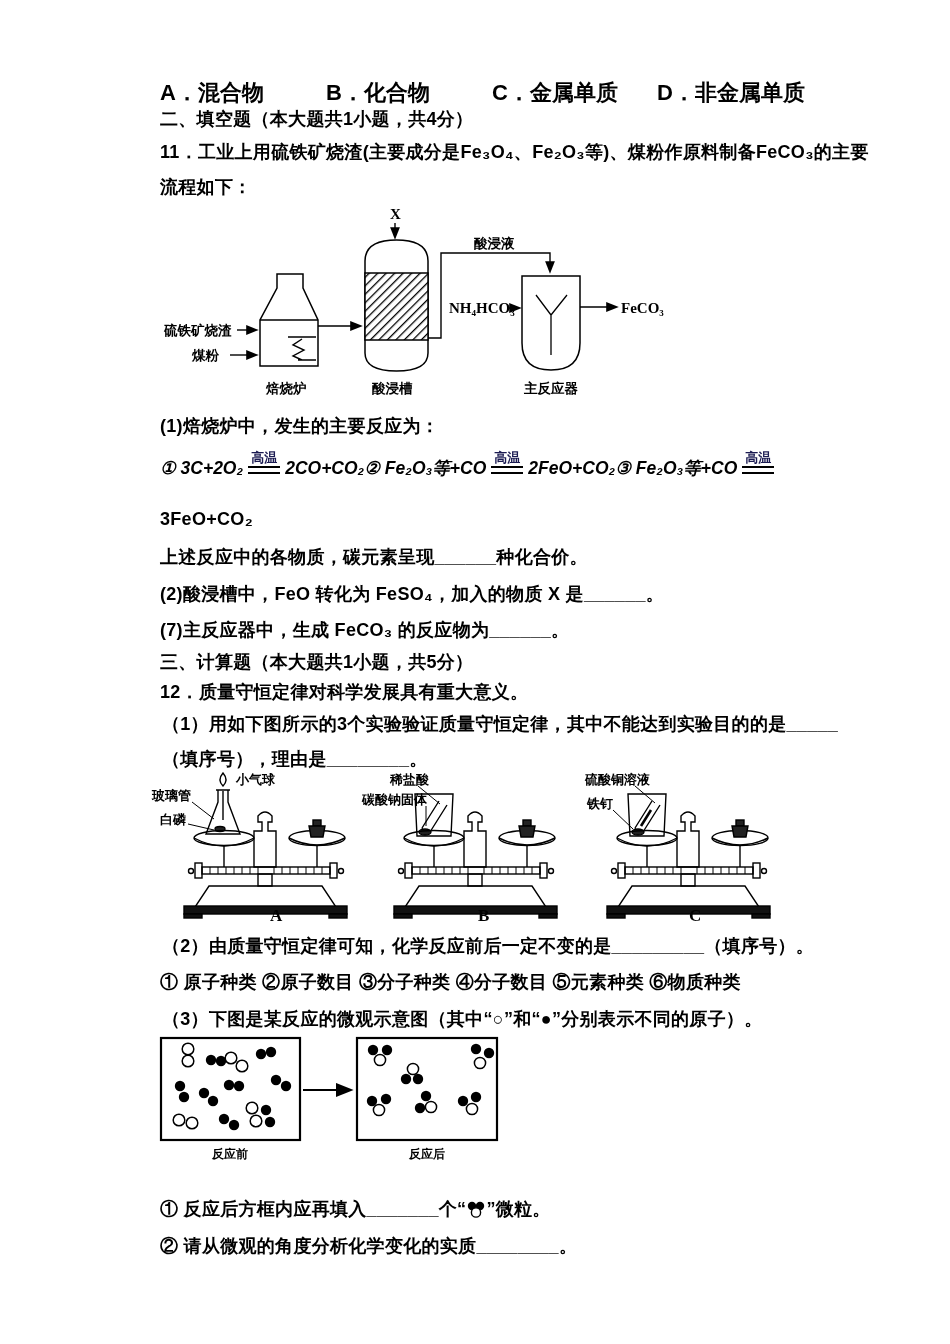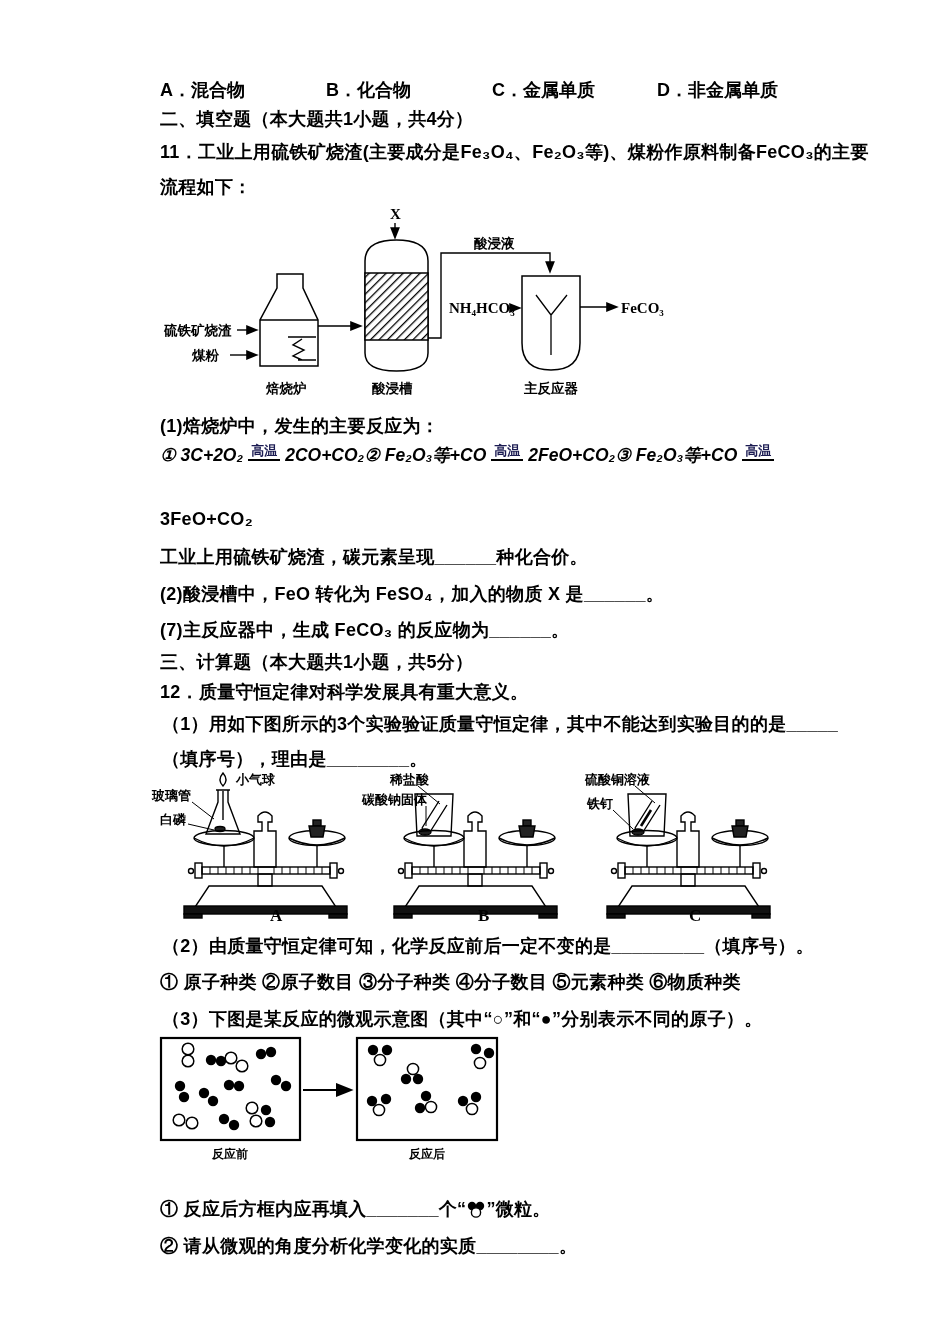--- a/index.html
+++ b/index.html
@@ -1,23 +1,23 @@
 <!DOCTYPE html>
 <html><head>
 <meta charset="utf-8">
 <style>
   html,body{margin:0;padding:0;}
   body{width:950px;height:1344px;background:#ffffff;position:relative;
        font-family:"Liberation Sans",sans-serif;color:#000;overflow:hidden;}
   .t{position:absolute;font-size:18px;font-weight:700;white-space:nowrap;letter-spacing:.3px;}
-  .opt{position:absolute;font-size:18px;font-weight:700;white-space:nowrap;}
+  .opt{position:absolute;font-size:22px;font-weight:700;white-space:nowrap;}
   .eqrow{position:absolute;left:160px;top:443px;display:flex;align-items:flex-end;
          font-size:17.5px;font-weight:700;white-space:nowrap;}
   .eqrow .seg{line-height:24px;font-style:italic;}
-  .rxn{display:inline-flex;flex-direction:row;align-items:center;margin:0 5px 6px 5px;}
+  .rxn{display:inline-flex;flex-direction:column;align-items:center;margin:8px 5px 6px 5px;}
   .rxn .cond{font-size:13px;line-height:14px;font-weight:700;color:#1b1b52;
              padding:0 3px 1px 3px;border-bottom:2.5px solid #000;}
   .rxn .l2{width:100%;height:4px;border-bottom:2.5px solid #000;}
   svg{position:absolute;overflow:visible;}
   svg text{font-family:"Liberation Sans",sans-serif;}
   .dlabel{font-size:13.5px;font-weight:600;}
   .formula{font-family:"Liberation Serif",serif;font-weight:700;font-size:15px;}
   .blabel{font-size:13px;font-weight:600;}
   .letter{font-family:"Liberation Serif",serif;font-size:17px;font-weight:700;}
   .boxlabel{font-size:12px;font-weight:700;}
@@ -100,21 +100,21 @@
     </span>
   <span class="seg">2FeO+CO₂</span>
   <span class="seg">③ Fe₂O₃等+CO</span>
   <span class="rxn">
       <span class="cond">高温</span>
       <span class="l2"></span>
     </span>
 </div>
 <div class="t" style="left:160px;top:509px">3FeO+CO₂</div>
 
-<div class="t" style="left:160px;top:545px">工业上用硫铁矿烧渣，碳元素呈现______种化合价。</div>
+<div class="t" style="left:160px;top:545px">上述反应中的各物质，碳元素呈现______种化合价。</div>
 <div class="t" style="left:160px;top:582px">(2)酸浸槽中，FeO 转化为 FeSO₄，加入的物质 X 是______。</div>
 <div class="t" style="left:160px;top:618px">(7)主反应器中，生成 FeCO₃ 的反应物为______。</div>
 
 <div class="t" style="left:160px;top:650px">三、计算题（本大题共1小题，共5分）</div>
 <div class="t" style="left:160px;top:680px">12．质量守恒定律对科学发展具有重大意义。</div>
 <div class="t" style="left:162px;top:712px">（1）用如下图所示的3个实验验证质量守恒定律，其中不能达到实验目的的是_____</div>
 <div class="t" style="left:162px;top:747px">（填序号），理由是________。</div>
 
 <svg style="left:152px;top:772px" width="220" height="150" viewBox="0 0 220 150">
   <g stroke="#000" fill="none" stroke-width="1.4">

